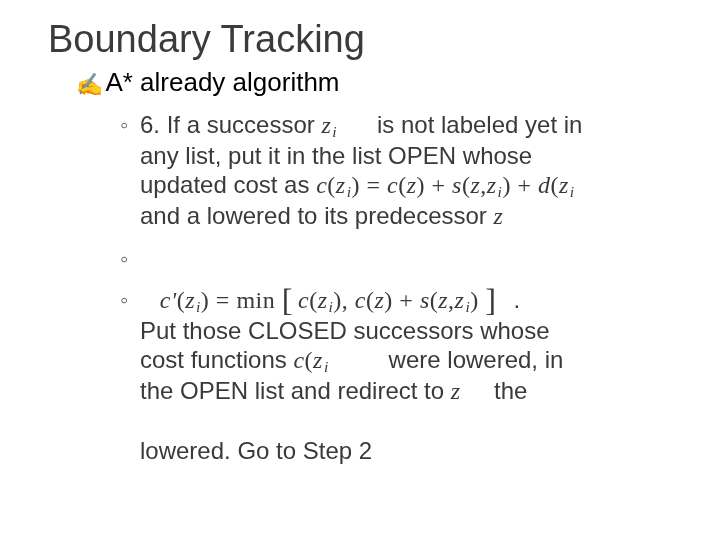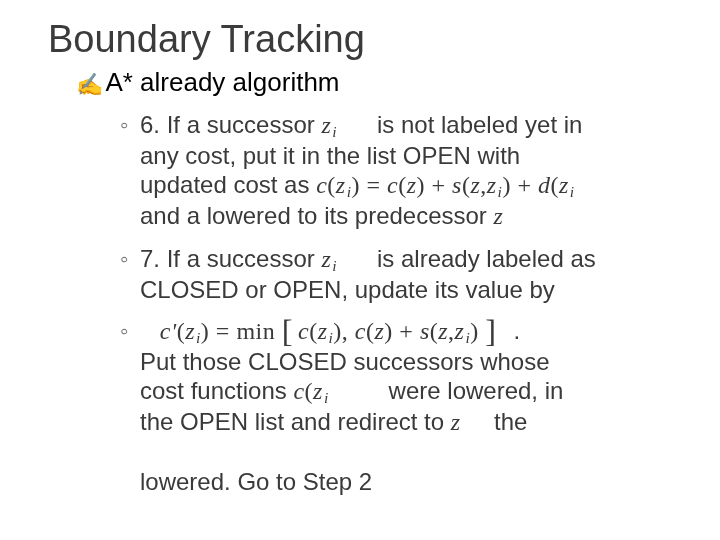--- a/index.html
+++ b/index.html
@@ -104,44 +104,37 @@
   <div class="sublist">
 
     <div class="item">
       <span class="nowrap">
         <span>6.  If a successor</span>
         <span class="math">
           <span>z</span><span class="sub">i</span>
         </span>&nbsp;&nbsp;&nbsp;&nbsp;
         <span>is not labeled yet in</span>
       </span><br>
-      <span>any cost, put it in the list OPEN with</span><br>
+      <span>any list, put it in the list OPEN whose</span><br>
       <span>updated cost as</span>
       <span class="math">
         <span>c</span><span class="rm">(</span><span>z</span><span class="sub">i</span><span class="rm">)</span>
         <span class="rm"> = </span>
         <span>c</span><span class="rm">(</span><span>z</span><span class="rm">)</span>
         <span class="rm"> + </span>
         <span>s</span><span class="rm">(</span><span>z</span><span class="rm">,</span><span>z</span><span class="sub">i</span><span class="rm">)</span>
         <span class="rm"> + </span>
         <span>d</span><span class="rm">(</span><span>z</span><span class="sub">i</span>
       </span><br>
       <span>and a lowered to its predecessor</span>
       <span class="math">z</span>
     </div>
 
     <div class="item">
-      <span class="nowrap">
-        <span>7.  If a successor</span>
-        <span class="math">
-          <span>z</span><span class="sub">i</span>
-        </span>&nbsp;&nbsp;&nbsp;&nbsp;
-        <span>is already labeled as</span>
-      </span><br>
-      <span>CLOSED or OPEN, update its value by</span>
+      <br>
     </div>
 
     <div class="item">
       &nbsp;&nbsp;<span class="math">
         <span>c'</span><span class="rm">(</span><span>z</span><span class="sub">i</span><span class="rm">)</span>
         <span class="rm"> = </span>
         <span class="rm">min</span>
         <span class="big-bracket">[</span>
         <span>c</span><span class="rm">(</span><span>z</span><span class="sub">i</span><span class="rm">)</span><span class="rm">,</span>
         <span>c</span><span class="rm">(</span><span>z</span><span class="rm">)</span>

